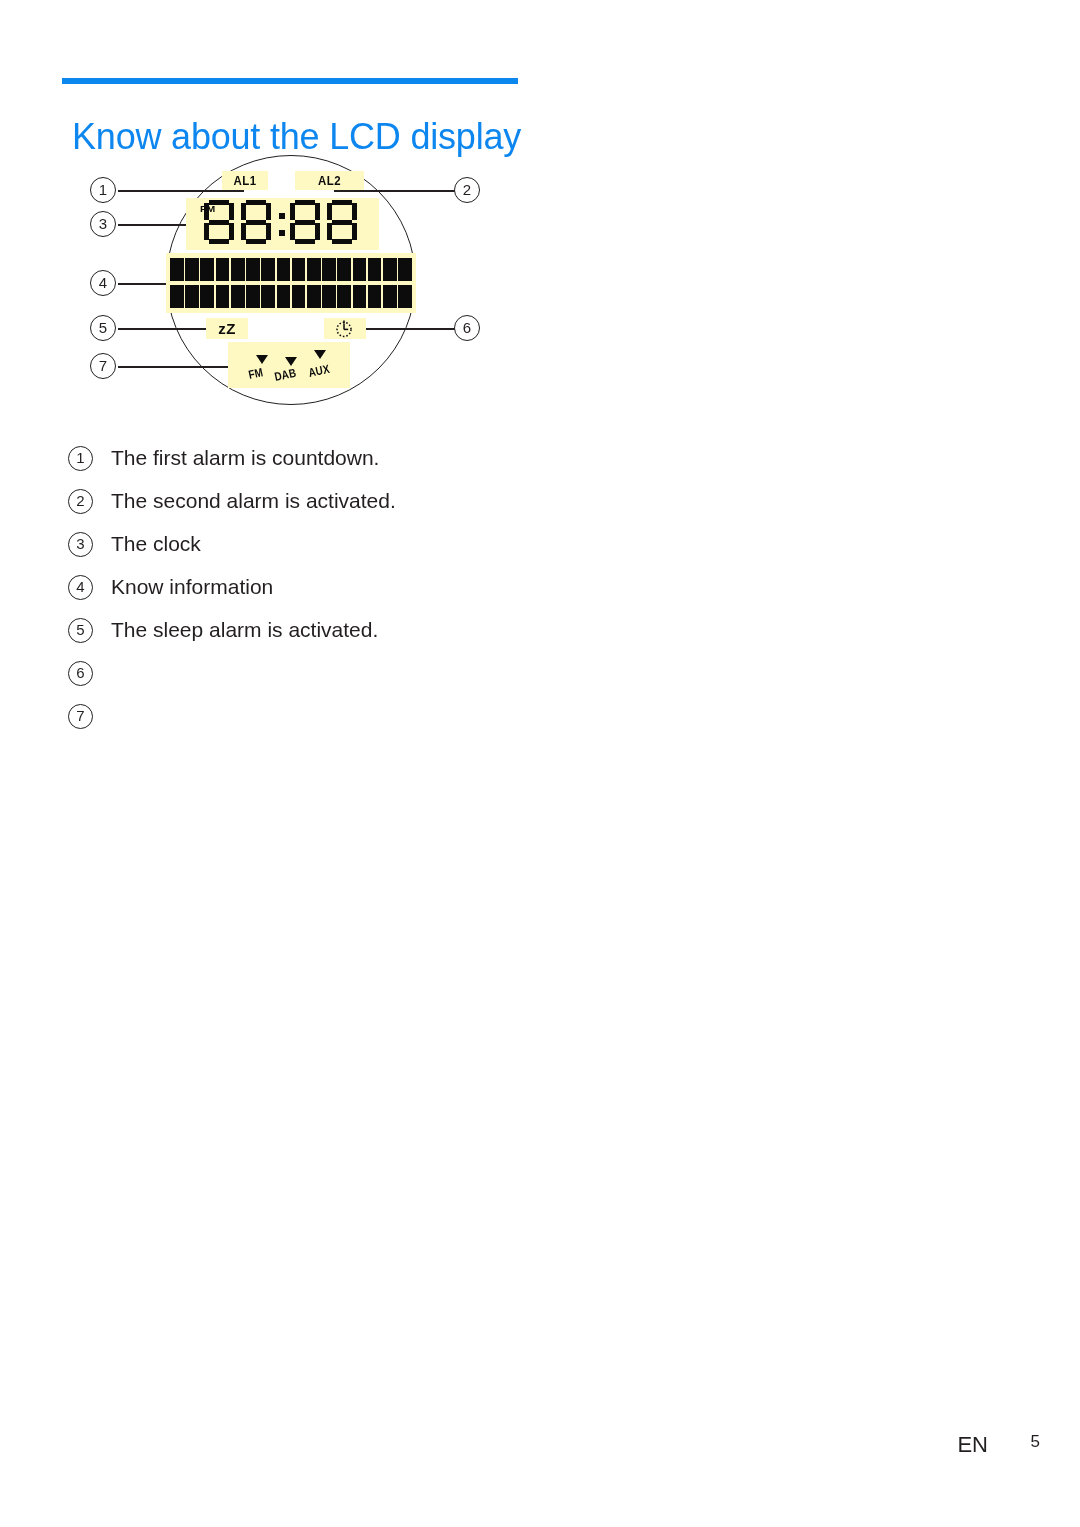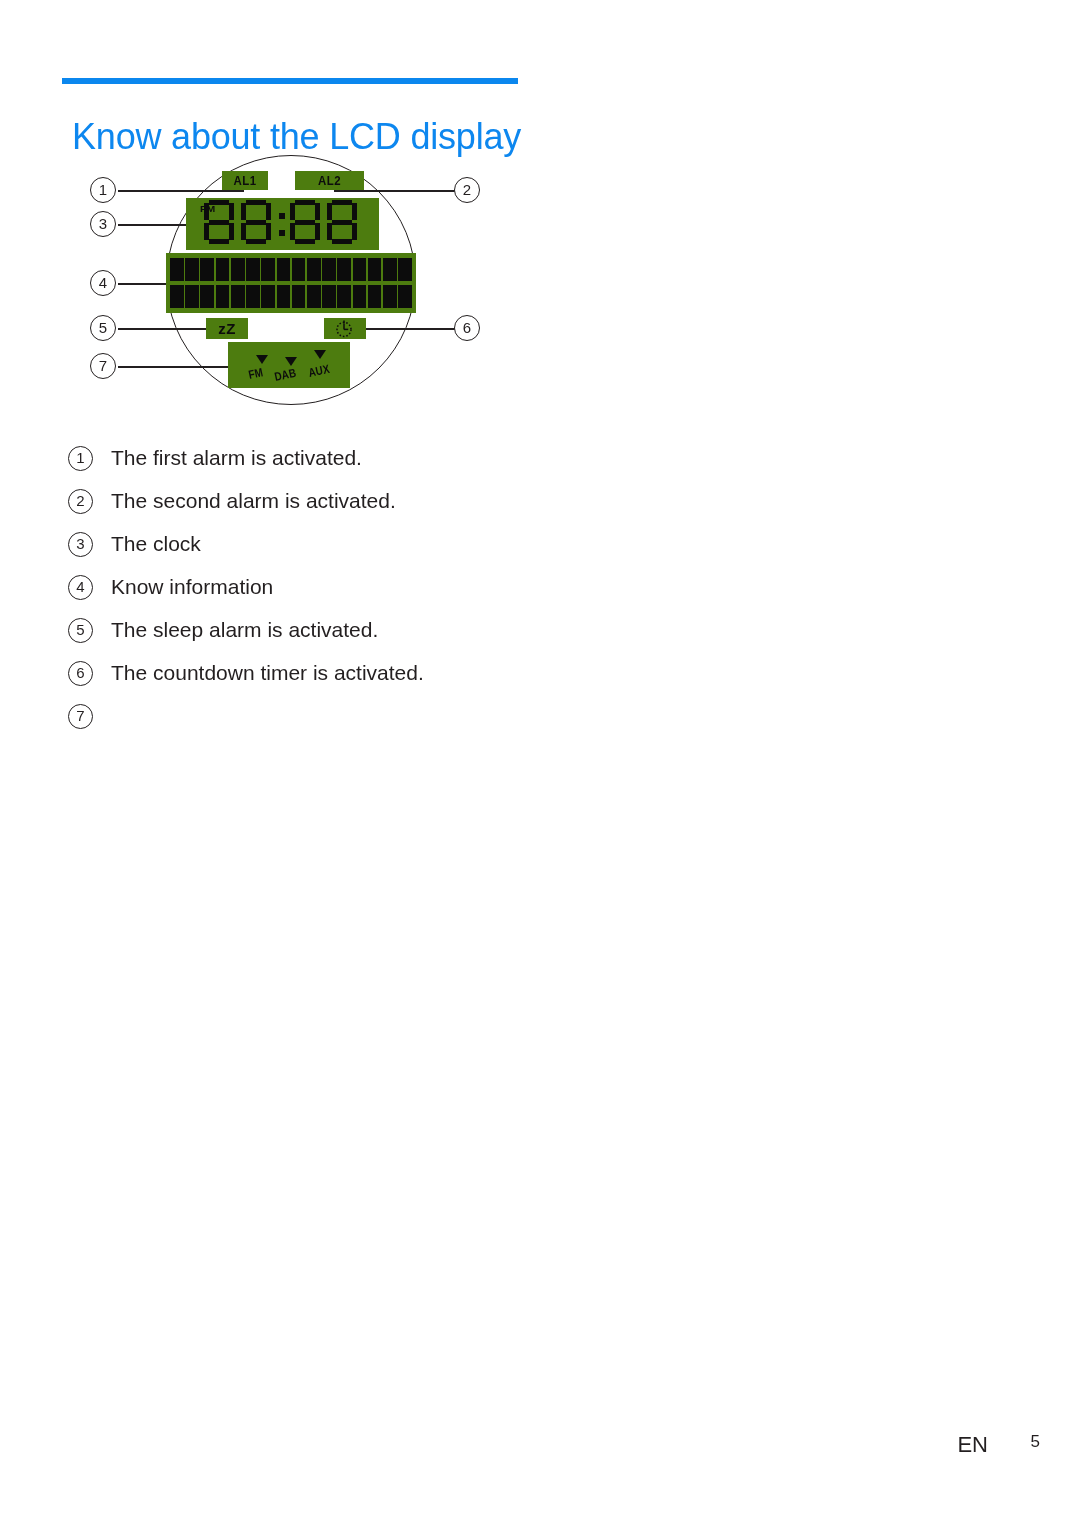--- a/index.html
+++ b/index.html
@@ -83,21 +83,21 @@
   .leader {
     position: absolute;
     height: 1.5px;
     background: #231f20;
     z-index: 1;
   }
 
   
   .plate {
     position: absolute;
-    background: #4d7c0f;
+    background: #fef9c3;
     z-index: 2;
   }
 
   .plate-label {
     font-family: "Liberation Sans", sans-serif;
     font-weight: bold;
     color: #0c0c0c;
     text-align: center;
     font-size: 13px;
     letter-spacing: 0.5px;
@@ -463,41 +463,40 @@
         <span class="src-label" id="src-label-dab">DAB</span>
         <span class="src-label" id="src-label-aux">AUX</span>
       </div>
     </div>
 
   </div>
 
   <div class="legend">
     <div class="legend-item">
       <div class="legend-num">1</div>
-      <div class="legend-text">The first alarm is activated.</div>
+      <div class="legend-text">The first alarm is countdown.</div>
     </div>
     <div class="legend-item">
       <div class="legend-num">2</div>
       <div class="legend-text">The second alarm is activated.</div>
     </div>
     <div class="legend-item">
       <div class="legend-num">3</div>
       <div class="legend-text">The clock</div>
     </div>
     <div class="legend-item">
       <div class="legend-num">4</div>
       <div class="legend-text">Know information</div>
     </div>
     <div class="legend-item">
       <div class="legend-num">5</div>
       <div class="legend-text">The sleep alarm is activated.</div>
     </div>
     <div class="legend-item">
       <div class="legend-num">6</div>
-      <div class="legend-text">The countdown timer is activated.</div>
     </div>
     <div class="legend-item">
       <div class="legend-num">7</div>
     </div>
   </div>
 
   <div class="footer">
     <div class="footer-lang">EN</div>
     <div class="footer-page">5</div>
   </div>

